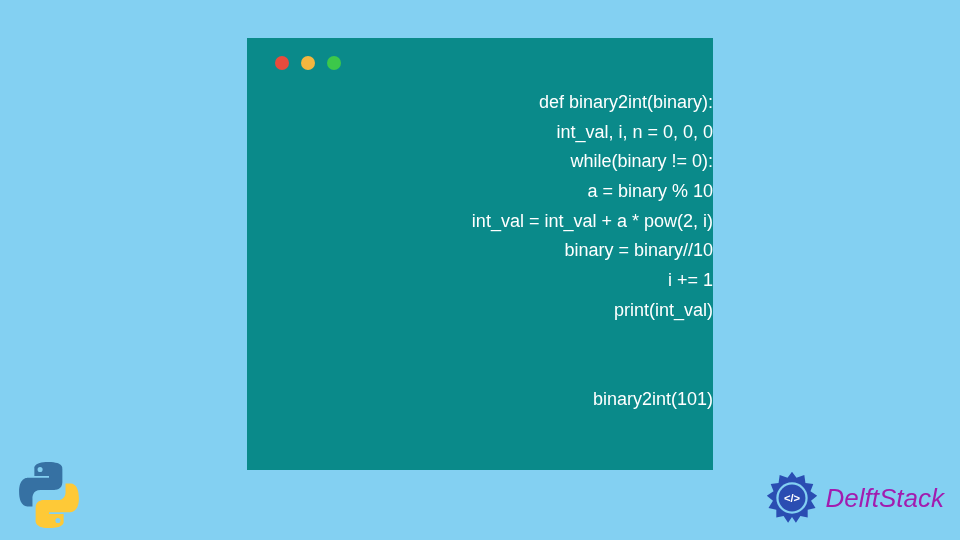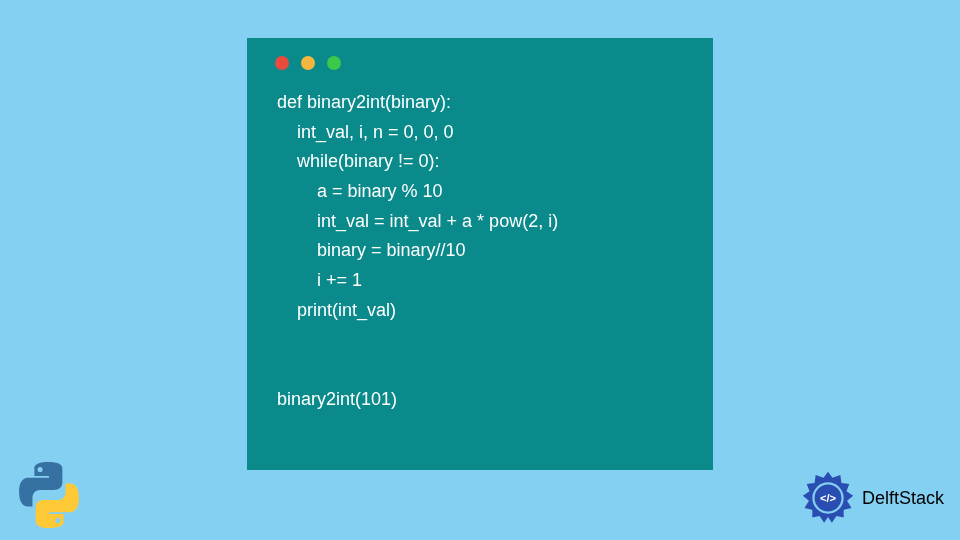--- a/index.html
+++ b/index.html
@@ -13,20 +13,21 @@
     position: relative;
   }
   .code-window {
     position: absolute;
     left: 247px;
     top: 38px;
     width: 466px;
     height: 432px;
     background: #0a8a8a;
     box-sizing: border-box;
+    text-align: right;
   }
   .dots {
     display: flex;
     gap: 12px;
     padding: 18px 0 0 28px;
   }
   .dot {
     width: 14px;
     height: 14px;
     border-radius: 50%;
@@ -51,23 +52,24 @@
   }
   .delft {
     position: absolute;
     right: 16px;
     bottom: 14px;
     display: flex;
     align-items: center;
     gap: 6px;
   }
   .delft-text {
-    font-size: 18px;
-    color: #000000;
+    font-size: 26px;
+    color: #a21caf;
     font-weight: 500;
+    font-style: italic;
   }
   .delft-icon {
     width: 56px;
     height: 56px;
   }
 </style>
 </head>
 <body>
 
 <div class="code-window">

